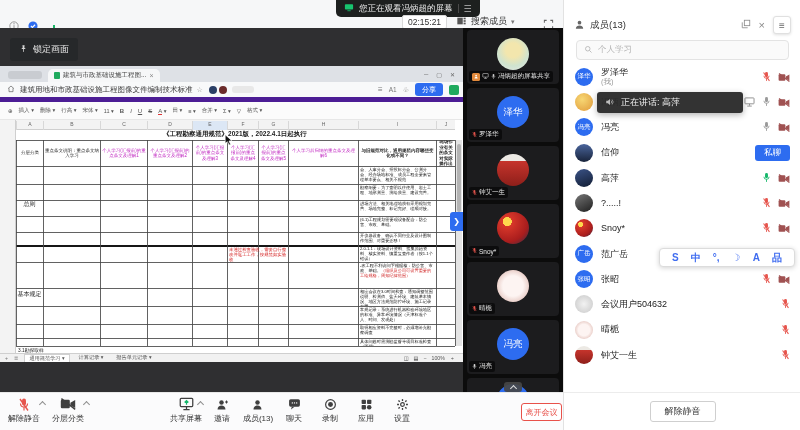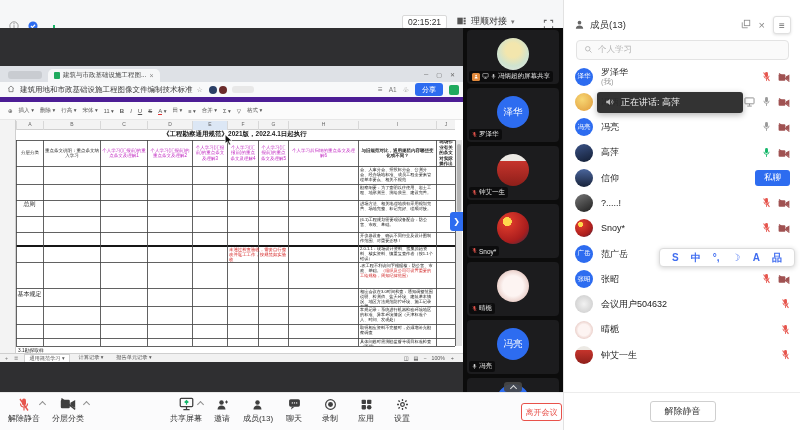--- a/index.html
+++ b/index.html
@@ -116,29 +116,38 @@
       <span><svg width="10" height="10" viewBox="0 0 24 24">
             <circle cx="12" cy="12" r="11" fill="#2d6cf0"></circle>
             <path d="M7 12l3.5 3.5L17 9" stroke="#fff" stroke-width="2.6" fill="none"></path>
           </svg></span>
       <span class="bars">
           <i style="height:4px"></i>
           <i style="height:7px"></i>
           <i style="height:10px"></i>
         </span>
     </div>
+    <div id="watch-pill">
+      <span><svg width="10" height="9" viewBox="0 0 24 22">
+            <rect x="2" y="3" width="20" height="13" rx="2" fill="#17c46f"></rect>
+            <rect x="8" y="18" width="8" height="2" fill="#17c46f"></rect>
+          </svg></span>
+      <span>您正在观看冯炳超的屏幕</span>
+      <span class="sep"></span>
+      <span style="color:#bbb;font-size:9px">☰</span>
+    </div>
     <div id="timer-box">02:15:21</div>
     <div id="view-mode">
       <span><svg width="11" height="10" viewBox="0 0 24 24">
             <rect x="2" y="4" width="13" height="16" fill="#555"></rect>
             <rect x="17" y="4" width="5" height="4" fill="#555"></rect>
             <rect x="17" y="10" width="5" height="4" fill="#555"></rect>
             <rect x="17" y="16" width="5" height="4" fill="#555"></rect>
           </svg></span>
-      <span>理顺对接</span>
+      <span>搜索成员</span>
       <span style="color:#777;font-size:7px">▾</span>
     </div>
     <span id="fs-icon"><svg width="11" height="11" viewBox="0 0 24 24">
           <path d="M3 8V3h5M16 3h5v5M21 16v5h-5M8 21H3v-5" fill="none" stroke="#666" stroke-width="2.2"></path>
         </svg></span>
     <span id="layout-icon"><svg width="11" height="11" viewBox="0 0 24 24">
           <rect x="3" y="4" width="18" height="16" fill="none" stroke="#666" stroke-width="2.2"></rect>
           <line x1="14.5" y1="4" x2="14.5" y2="20" stroke="#666" stroke-width="2.2"></line>
         </svg></span>
   </div>
@@ -277,20 +286,27 @@
             <span>−</span>
           <span>100%</span>
             <span>＋</span>
         </span>
       </div>
 
       <div id="cursor"><svg width="9" height="12" viewBox="0 0 12 18">
             <path d="M1 1l10 9-4.2.6 2.4 5-2.4 1-2.3-5L1 14z" fill="#111" stroke="#fff" stroke-width="1"></path>
           </svg></div>
     </div>
+    <div id="pin-btn">
+      <span><svg width="9" height="9" viewBox="0 0 24 24">
+            <path d="M9 3h6l-1 6 4 4H6l4-4z" fill="#d8d8d8"></path>
+            <line x1="12" y1="13" x2="12" y2="21" stroke="#d8d8d8" stroke-width="2"></line>
+          </svg></span>
+      <span>锁定画面</span>
+    </div>
   </div>
 
   <div id="strip">
     <div class="tile" style="top: 350px;">
         <div class="tav av-blue" style="top:6px"></div>
       </div>
       <div id="strip-chevron">
         <span class="caret-up"></span>
       </div>
   <div class="tile" style="top: 2px;">
@@ -455,43 +471,43 @@
                 <line x1="12" y1="20" x2="12" y2="27" stroke="#9a9a9a" stroke-width="2.4"></line>
               </svg></span>
             <span><svg viewBox="0 0 26 20" width="12" height="9">
                 <rect x="1" y="3" width="15" height="14" rx="2" fill="#A05252"></rect>
                 <path d="M17 8l8-4.5v13L17 12z" fill="#A05252"></path>
                 <line x1="2" y1="1" x2="25" y2="19" stroke="#A05252" stroke-width="2.4"></line>
               </svg></span>
           </span>
         </div>
         <div class="mrow">
+          <span class="mav av-city"></span>
+          <span>
+            <div class="mname">信仰</div>
+          </span>
+          <span class="chat-btn">私聊</span>
+        </div>
+        <div class="mrow">
           <span class="mav av-night"></span>
           <span>
             <div class="mname">高萍</div>
           </span>
           <span class="micons">
             <span><svg viewBox="0 0 24 30" width="9" height="11">
                 <rect x="8" y="3" width="8" height="14" rx="4" fill="#15B76A"></rect>
                 <path d="M5 13a7 7 0 0 0 14 0" fill="none" stroke="#15B76A" stroke-width="2.4"></path>
                 <line x1="12" y1="20" x2="12" y2="27" stroke="#15B76A" stroke-width="2.4"></line>
               </svg></span>
             <span><svg viewBox="0 0 26 20" width="12" height="9">
                 <rect x="1" y="3" width="15" height="14" rx="2" fill="#A05252"></rect>
                 <path d="M17 8l8-4.5v13L17 12z" fill="#A05252"></path>
                 <line x1="2" y1="1" x2="25" y2="19" stroke="#A05252" stroke-width="2.4"></line>
               </svg></span>
           </span>
-        </div>
-        <div class="mrow">
-          <span class="mav av-city"></span>
-          <span>
-            <div class="mname">信仰</div>
-          </span>
-          <span class="chat-btn">私聊</span>
         </div>
         <div class="mrow">
           <span class="mav av-darkp"></span>
           <span>
             <div class="mname">?.....!</div>
           </span>
           <span class="micons">
             <span><svg viewBox="0 0 24 30" width="9" height="11">
                 <rect x="8" y="3" width="8" height="14" rx="4" fill="#E6544C"></rect>
                 <path d="M5 13a7 7 0 0 0 14 0" fill="none" stroke="#E6544C" stroke-width="2.4"></path>

